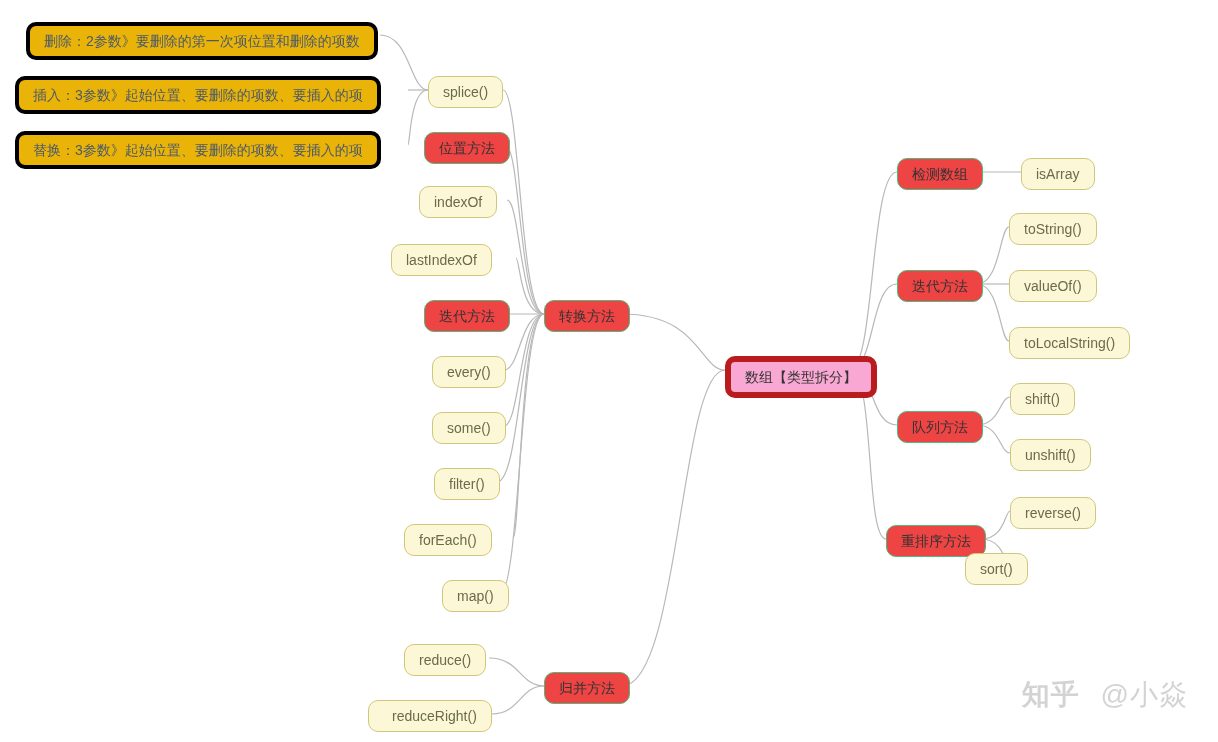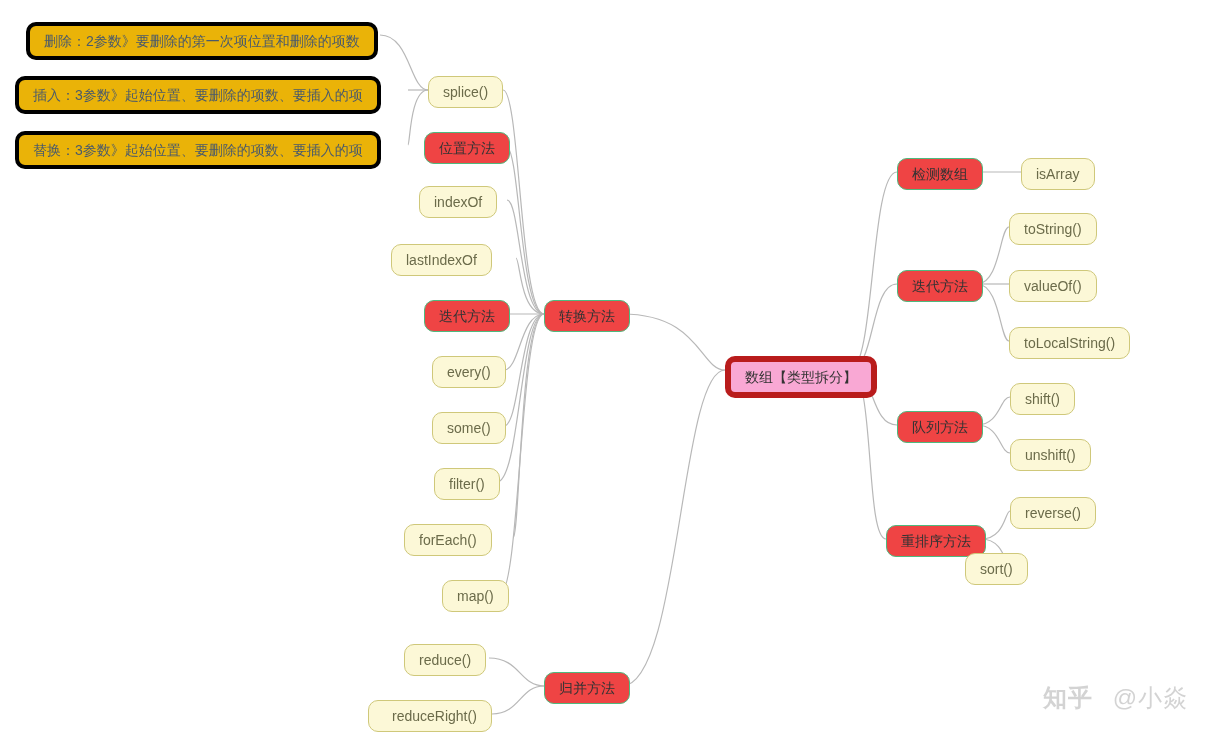--- a/index.html
+++ b/index.html
@@ -39,21 +39,21 @@
   }
   .blue {
     background: #eab308;
     border: 4px solid #000000;
     color: #4a5a6b;
   }
   #watermark {
     position: absolute;
     right: 30px;
     bottom: 28px;
-    font-size: 24px;
+    font-size: 28px;
     color: rgba(130,130,130,0.35);
     letter-spacing: 1px;
     user-select: none;
   }
   #watermark .zh { font-weight: bold; margin-right: 12px; }
 </style>
 </head>
 <body>
 
 <svg width="1218" height="742">

